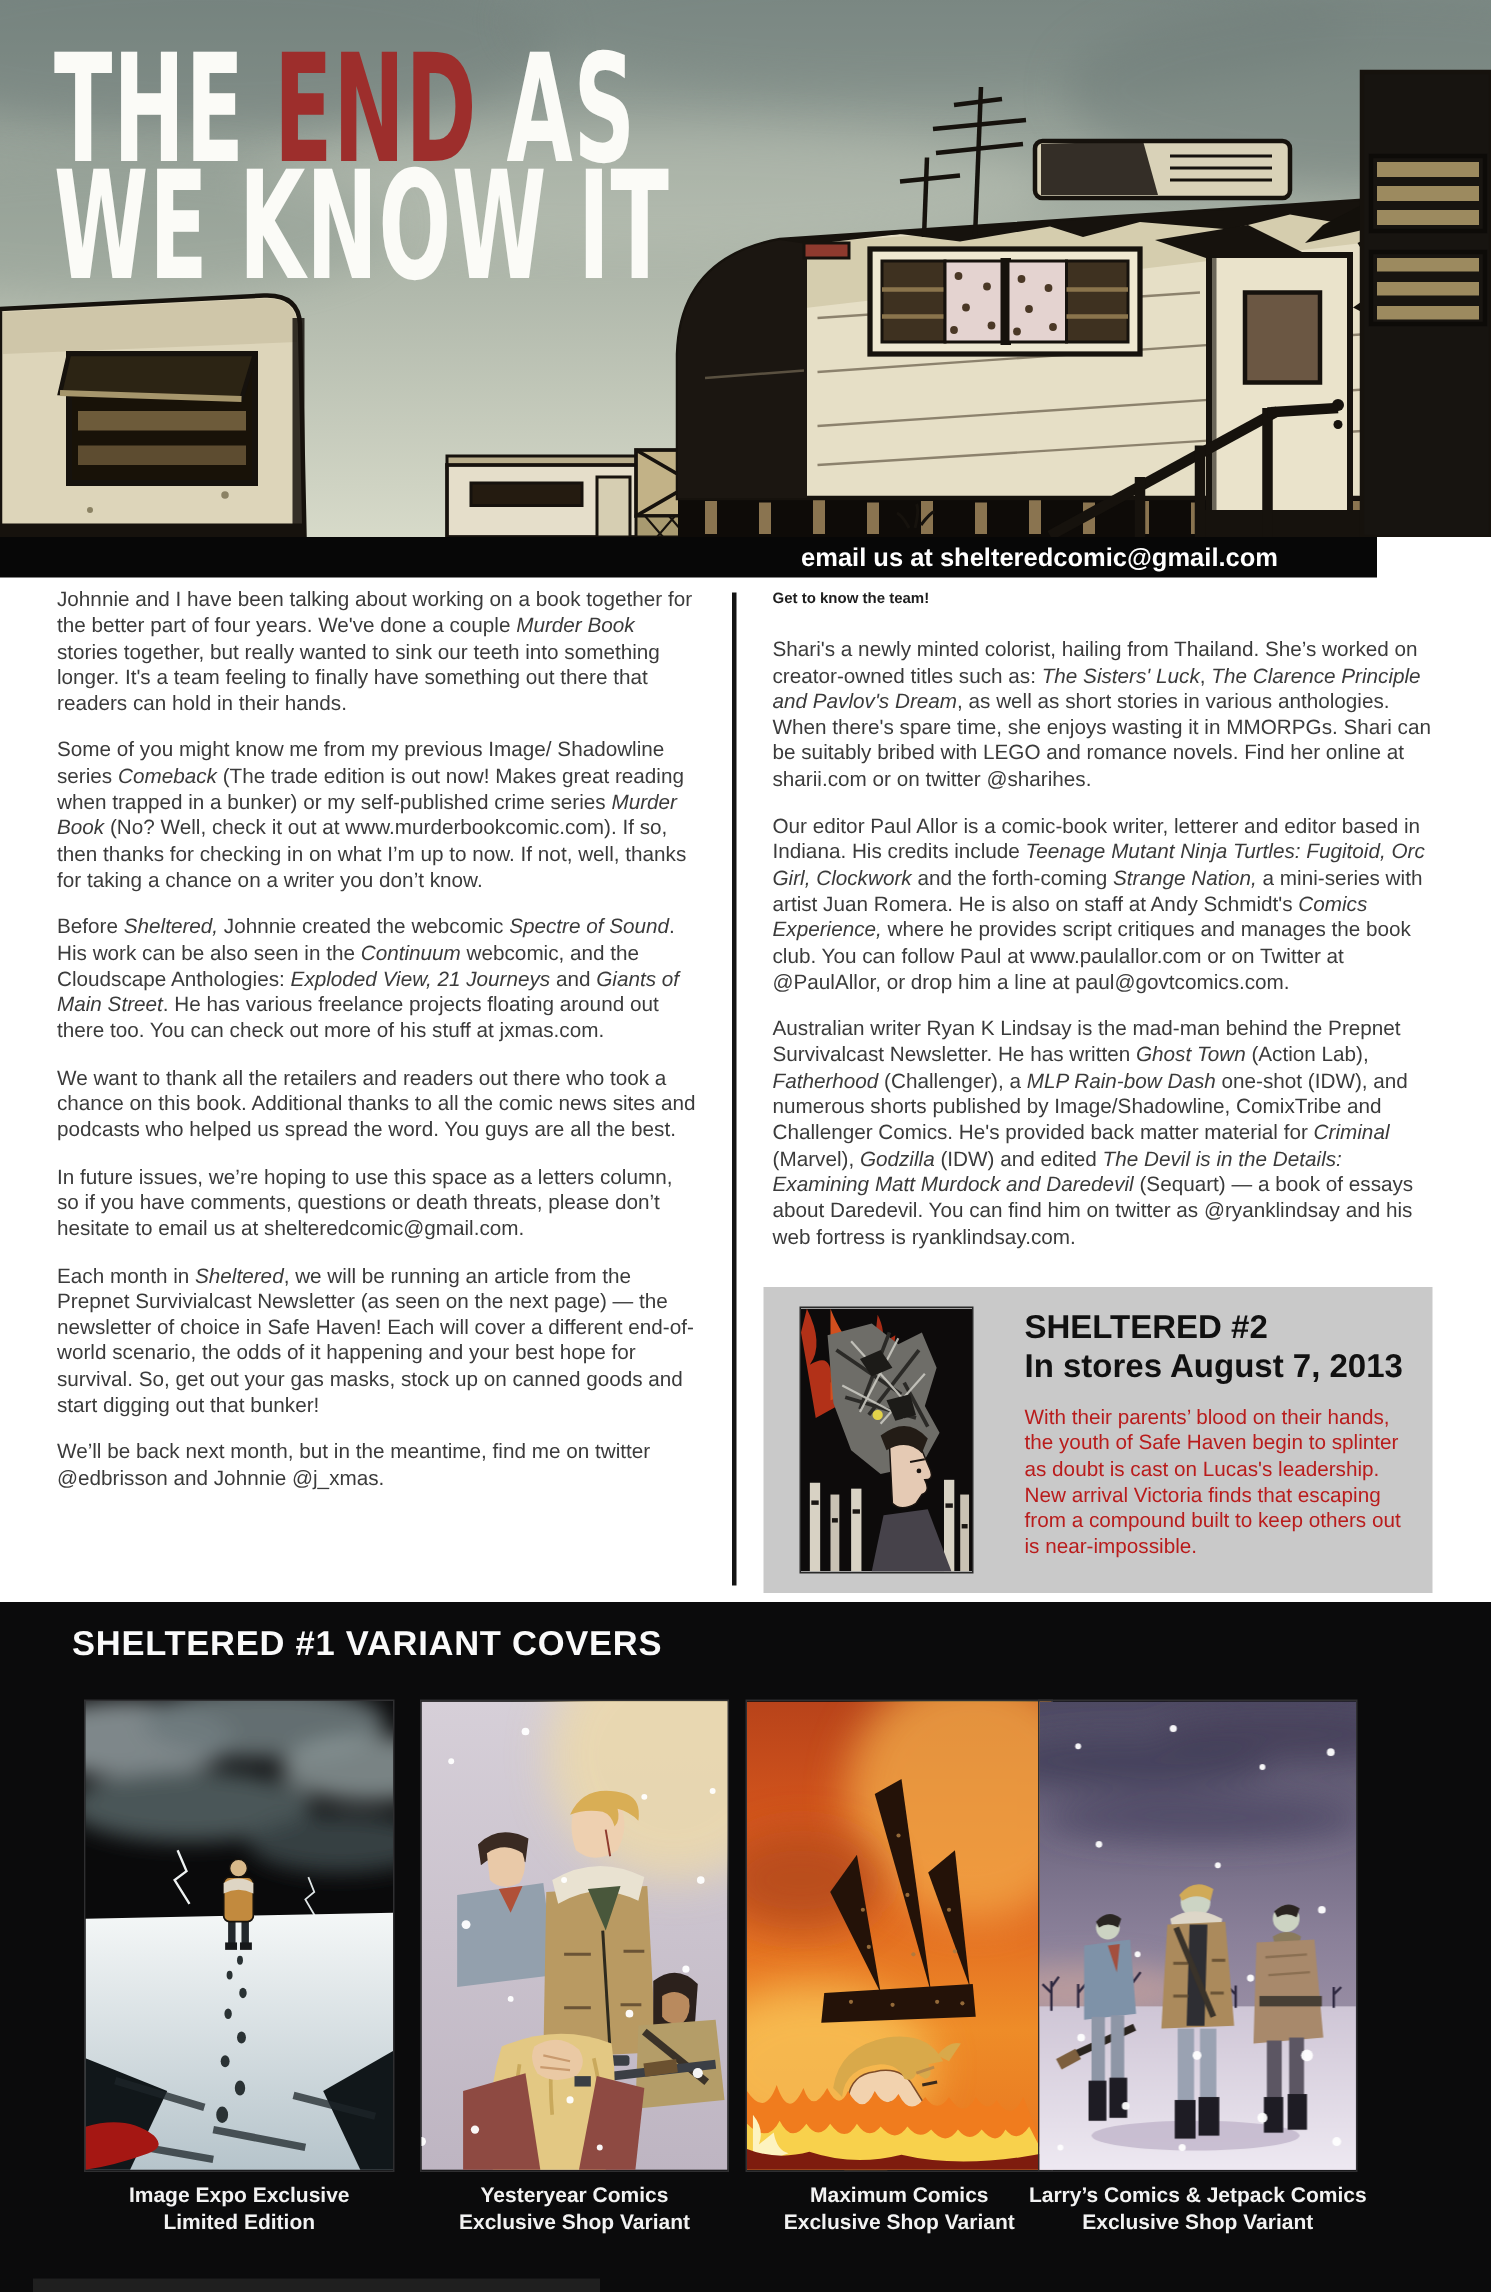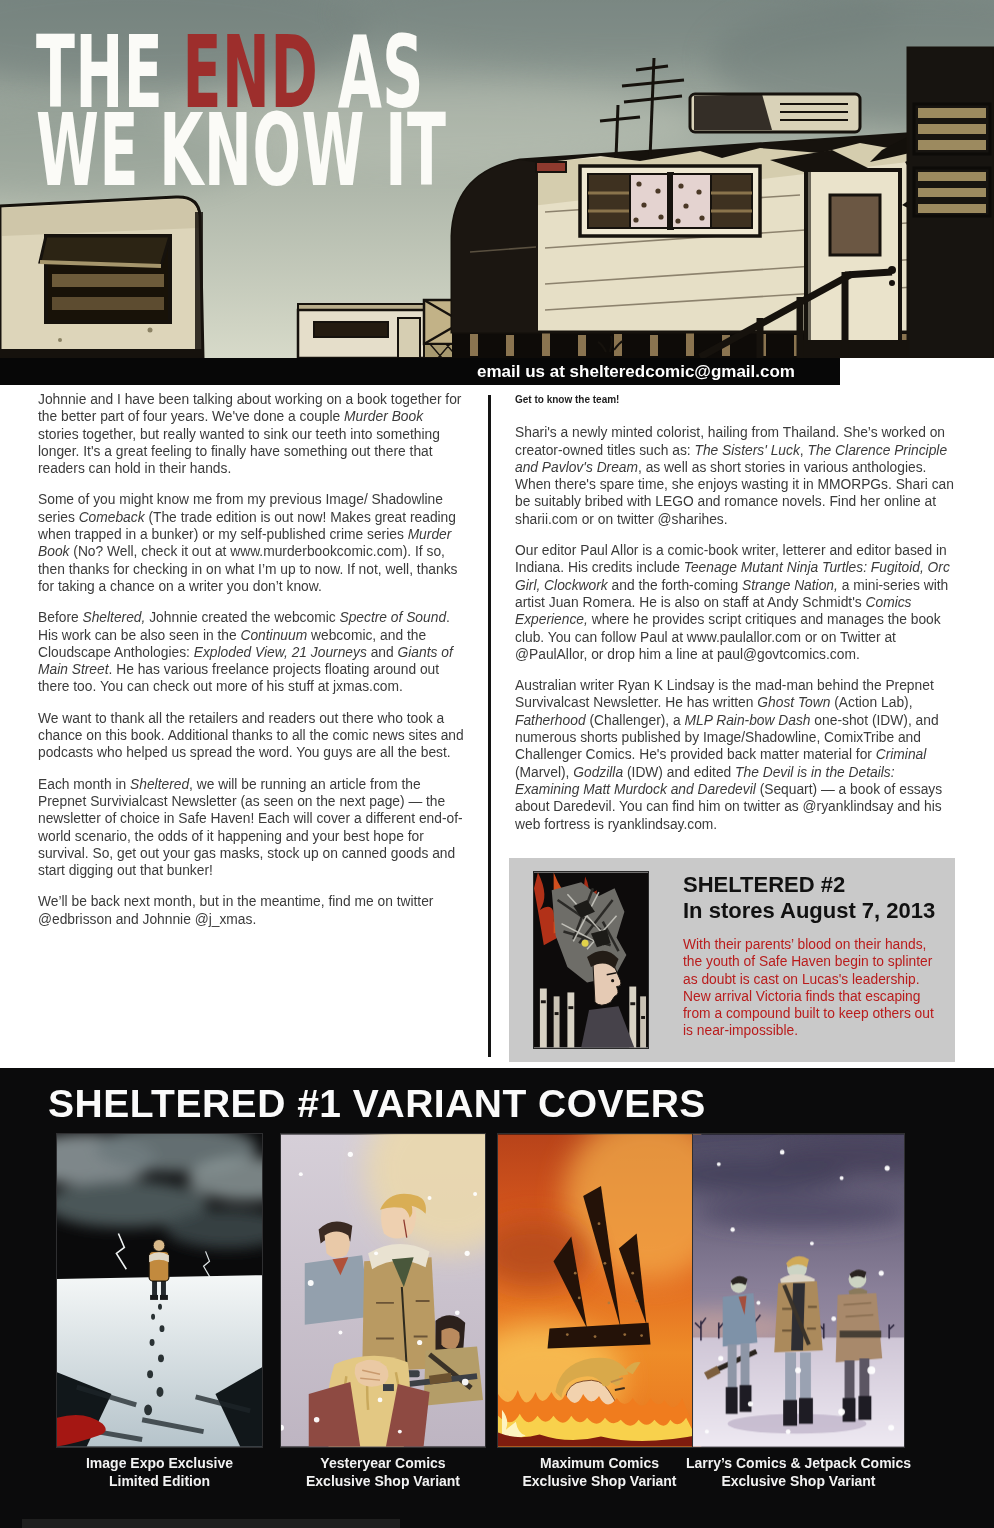--- a/index.html
+++ b/index.html
@@ -9,22 +9,22 @@
 
   
   .hero { position:absolute; left:0; top:0; width:994px; height:385px;text-decoration:underline; }
   .hero-art { position:absolute; left:0; top:0; display:block; }
   .hero-title { position:absolute; left:36px; top:34px; color:#fbfbf7;
     font-family:"DejaVu Sans", sans-serif; font-weight:bold; font-size:100px; line-height:78px;
     transform:scaleX(.57); transform-origin:left top; letter-spacing:1px; white-space:nowrap; }
   .hero-title .word { display:inline-block; }
   .hero-title .word + .word { margin-left:34px; }
   .hero-title .red { color:#9d2e2c; }
-  .email-bar { position:absolute; left:0; top:358px; width:840px; height:27px; background:#070707;
-    color:#ffffff; text-align:right; font-weight:bold; font-size:17px; line-height:27px; padding-right:45px; }
+  .email-bar { position:absolute; left:0; top:358px; width:918px; height:27px; background:#070707;
+    color:#ffffff; text-align:right; font-weight:bold; font-size:17px; line-height:27px; padding-right:66px; }
 
   
   .col { position:absolute; font-size:13.8px; line-height:17.3px; color:#3b3b3b; }
   .col-left  { left:38px;  top:391px; width:428px; }
   .col-right { left:515px; top:391px; width:440px; }
   .col p { margin:0 0 14px 0; }
   .col em { font-style:italic;margin-top:24px; }
   .team-heading { font-size:10px; font-weight:bold; color:#1d1d1d; margin:0 0 16px 0; }
   .divider { position:absolute; left:488px; top:395px; width:3px; height:662px; background:#141414; }
 
@@ -32,21 +32,21 @@
   .promo { position:absolute; left:509px; top:858px; width:446px; height:204px; background:#c9c9c9;
     display:flex; padding:13px 14px 13px 18px;justify-content:flex-end; }
   .promo-cover { flex:0 0 auto; width:116px; height:178px; display:block; border:1px solid #2a2a2a; }
   .promo-text { margin-left:34px; padding-top:1px; }
   .promo-title { font-size:22px; line-height:26px; font-weight:bold; color:#111; }
   .promo-body { margin-top:12px; width:258px; font-size:13.8px; line-height:17.3px; color:#b91c1c; }
 
   
   .variants { position:absolute; left:0; top:1068px; width:994px; height:460px; background:#0b0b0c; }
   .variants-heading { position:absolute; left:48px; top:14px; color:#fafafa;
-    font-size:39px; font-weight:bold; letter-spacing:.5px; }
+    font-size:23px; font-weight:bold; letter-spacing:.5px; }
   .cover { position:absolute; top:65px; }
   .cover svg { display:block; border:1px solid #2f2f31; }
   .cover figcaption { position:absolute; top:322px; left:50%; transform:translateX(-50%); width:160%;
     text-align:center; color:#f2f2f2; font-size:14px; line-height:17.5px; font-weight:bold; }
   .c1 { left:56px;  } .c2 { left:280px; } .c3 { left:497px; } .c4 { left:692px; }
   .artifact { position:absolute; left:22px; bottom:0; width:378px; height:9px; background:#1f1f1f; }
 </style>
 </head>
 <body>
 
@@ -222,24 +222,25 @@
       <div class="t1"><span class="word">THE</span><span class="word red">END</span><span class="word">AS</span></div>
       <div class="t2">WE KNOW IT</div>
     </div>
 
     <div class="email-bar">
       <span>email us at shelteredcomic@gmail.com</span>
     </div>
   </header>
 
   <section class="col col-left">
-    <p><span>Johnnie and I have been talking about working on a book together for the better part of four years. We've done a couple </span><em>Murder Book</em><span> stories together, but really wanted to sink our teeth into something longer. It's a great feeling to finally have something out there that readers can hold in their hands.</span></p>
+    <p><span>Johnnie and I have been talking about working on a book together for the better part of four years. We've done a couple </span><em>Murder Book</em><span> stories together, but really wanted to sink our teeth into something longer. It's a team feeling to finally have something out there that readers can hold in their hands.</span></p>
     <p><span>Some of you might know me from my previous Image/ Shadowline series </span><em>Comeback</em><span> (The trade edition is out now! Makes great reading when trapped in a bunker) or my self-published crime series </span><em>Murder Book</em><span> (No? Well, check it out at www.murderbookcomic.com). If so, then thanks for checking in on what I’m up to now. If not, well, thanks for taking a chance on a writer you don’t  know.</span></p>
     <p><span>Before </span><em>Sheltered,</em><span> Johnnie created the webcomic </span><em>Spectre of Sound</em><span>. His work can be also seen in the </span><em>Continuum</em><span> webcomic, and the Cloudscape Anthologies: </span><em>Exploded View, 21 Journeys</em><span> and </span><em>Giants of Main Street</em><span>. He has various freelance projects floating around out there too. You can check out more of his stuff at jxmas.com.</span></p>
     <p><span>We want to thank all the retailers and readers out there who took a chance on this book. Additional thanks to all the comic news sites and podcasts who helped us spread the word. You guys are all the best.</span></p>
+    <p><span>In future issues, we’re hoping to use this space as a letters column, so if you have comments, questions or death threats, please don’t hesitate to email us at shelteredcomic@gmail.com.</span></p>
     <p><span>Each month in </span><em>Sheltered</em><span>, we will be running an article from the Prepnet Survivialcast Newsletter (as seen on the next page) — the newsletter of choice in Safe Haven! Each will cover a different end-of-world scenario, the odds of it happening and your best hope for survival. So, get out your gas masks, stock up on canned goods and start digging out that bunker!</span></p>
     <p><span>We’ll be back next month, but in the meantime, find me on twitter @edbrisson and Johnnie @j_xmas.</span></p>
   </section>
 
   <div class="divider"></div>
 
   <section class="col col-right">
     <h2 class="team-heading">Get to know the team!</h2>
     <p><span>Shari's a newly minted colorist, hailing from Thailand. She’s worked on creator-owned titles such as: </span><em>The Sisters' Luck</em><span>, </span><em>The Clarence Principle and Pavlov's Dream</em><span>, as well as short stories in various anthologies. When there's spare time, she enjoys wasting it in MMORPGs. Shari can be suitably bribed with LEGO and romance novels. Find her online at sharii.com or on twitter @sharihes.</span></p>
     <p><span>Our editor Paul Allor is a comic-book writer, letterer and editor based in Indiana. His credits include </span><em>Teenage Mutant Ninja Turtles: Fugitoid, Orc Girl, Clockwork</em><span> and the forth-coming </span><em>Strange Nation,</em><span> a mini-series with artist Juan Romera. He is also on staff at Andy Schmidt's </span><em>Comics Experience,</em><span> where he provides script critiques and manages the book club. You can follow Paul at www.paulallor.com or on Twitter at @PaulAllor, or drop him a line at paul@govtcomics.com.</span></p>

